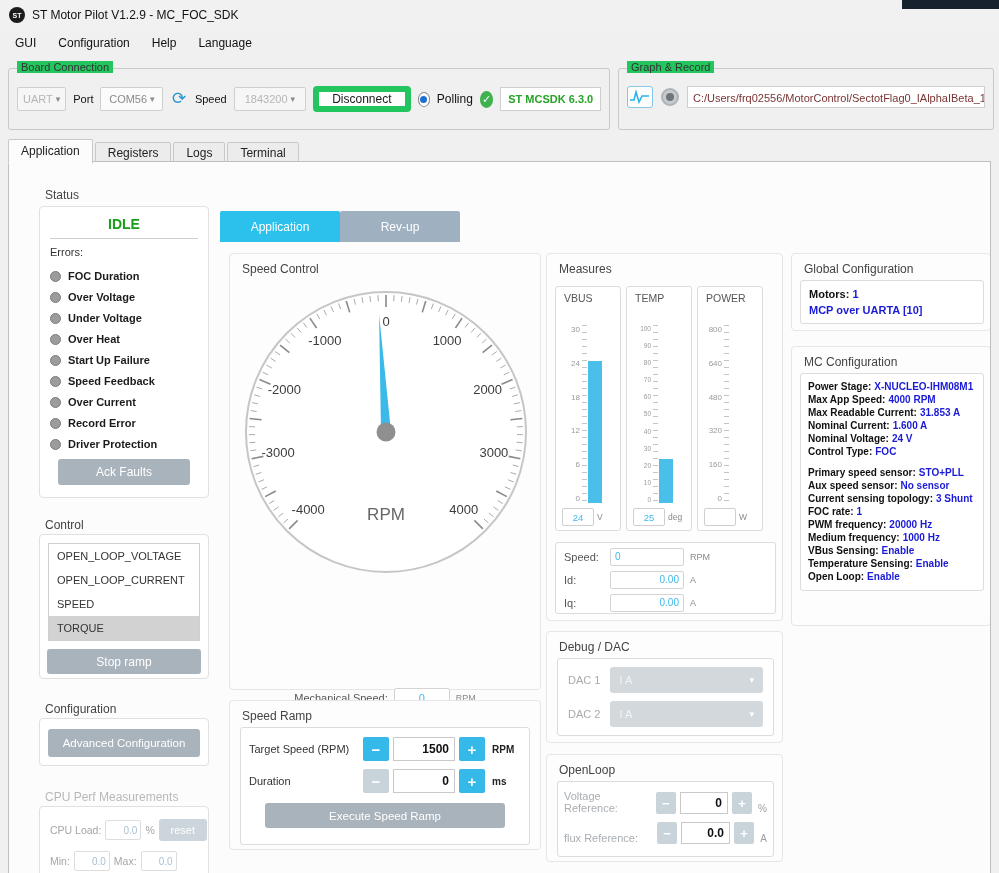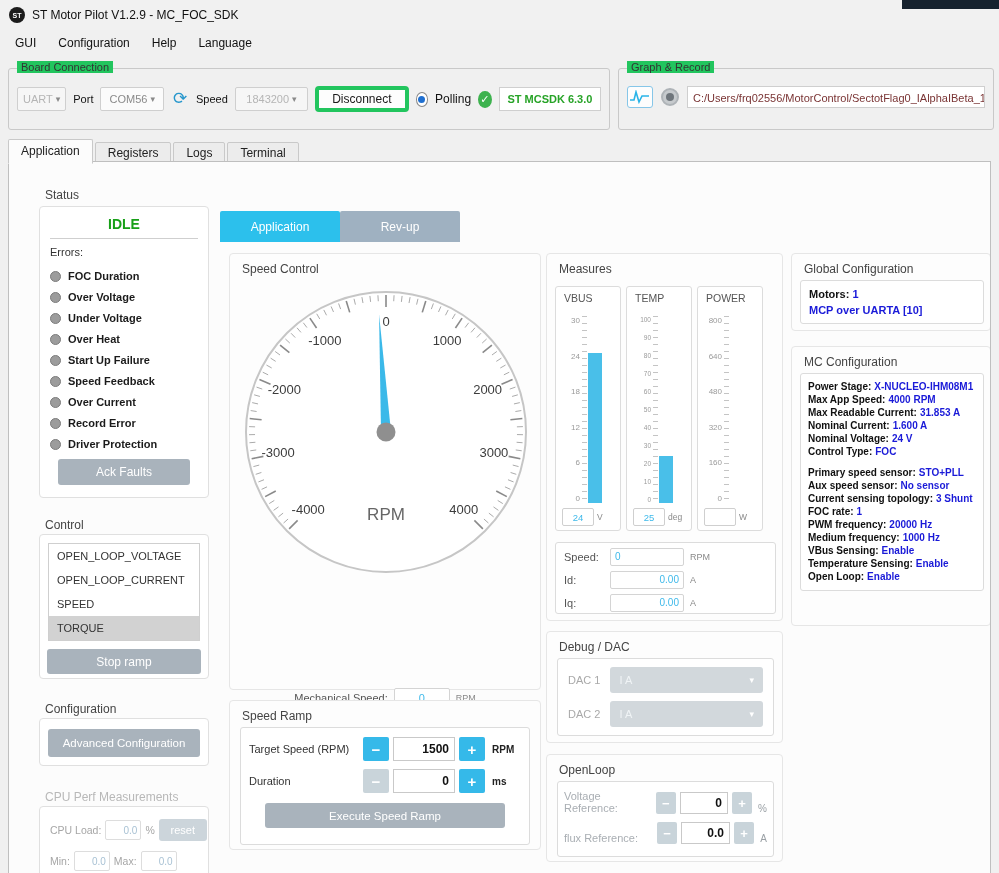--- a/index.html
+++ b/index.html
@@ -15,21 +15,21 @@
   
   .gbx{position:absolute;border:1px solid #c9c9c9;border-radius:3px;background:#f0f0f0}
   .legend{position:absolute;top:-8px;left:8px;background:#22c55e;padding:0 4px;font-size:11px;color:#333}
   .gbx-row{display:flex;align-items:center;gap:7px;padding:17px 8px 0 8px}
   .combo{display:flex;align-items:center;justify-content:center;background:#f6f6f6;border:1px solid #cfcfcf;border-radius:2px;height:24px;padding:0 5px;font-size:11px;box-sizing:border-box}
   .combo .chev{color:#8a8a8a;font-size:9px;margin-left:3px}
   .combo.dis{color:#b5b5b5}
   .combo.semidis{color:#8a8a8a;background:#fbfbfb}
   .lbl11{font-size:11px;color:#111}
   .refreshbtn{width:22px;height:22px;border:none;background:transparent;color:#2596cc;font-size:17px;line-height:22px;text-align:center;padding:0}
-  .btn-disconnect{height:26px;padding:0 13px;background:#fdfdfd;border:4px solid #22c55e;border-radius:4px;font-size:12px;color:#1a1a1a}
+  .btn-disconnect{height:26px;padding:0 13px;background:#fdfdfd;border:6px solid #22c55e;border-radius:4px;font-size:12px;color:#1a1a1a}
   .radio{width:13px;height:13px;border:1px solid #888;border-radius:50%;background:#fff;display:inline-flex;align-items:center;justify-content:center}
   .radio i{width:7px;height:7px;background:#1f6fd0;border-radius:50%}
   .check{width:17px;height:17px;background:#3db24e;border-radius:50%;color:#fff;font-size:11px;display:flex;align-items:center;justify-content:center}
   .fwbox{width:124px;height:22px;background:#fff;border:1px solid #cfcfcf;color:#27a327;font-weight:bold;font-size:11px;display:flex;align-items:center;justify-content:center}
   .graphbtn{width:26px;height:22px;background:#fdfdfd;border:1px solid #86c6e8;border-radius:3px;display:flex;align-items:center;justify-content:center;padding:0}
   .recbtn{width:18px;height:18px;border-radius:50%;background:#c6cacd;border:2px solid #aeb3b7;display:flex;align-items:center;justify-content:center;padding:0}
   .recbtn i{width:8px;height:8px;border-radius:50%;background:#6e757b}
   .pathbox{flex:1;height:22px;background:#fff;border:1px solid #cfcfcf;font-size:11px;color:#7a3434;line-height:22px;padding:0 5px;white-space:nowrap;overflow:hidden;box-sizing:border-box}
   
   .tabbar{position:absolute;left:8px;top:139px;display:flex;align-items:flex-end}
@@ -73,21 +73,21 @@
   
   .ramprow{display:flex;align-items:center;gap:4px;margin:0 8px;height:26px}
   .ramplbl{width:110px;font-size:11px;color:#333}
   .stepper{width:26px;height:24px;border:none;border-radius:2px;background:#35b9e9;color:#fff;font-size:15px;font-weight:bold;display:flex;align-items:center;justify-content:center;padding:0}
   .stepper.dis{background:#c9d4da}
   .stepper.sm{width:22px;height:22px;font-size:13px}
   .numin{height:24px;border:1px solid #c9c9c9;background:#fff;font-weight:bold;font-size:12px;color:#111;display:flex;align-items:center;justify-content:flex-end;padding-right:5px;box-sizing:border-box}
   .runit{font-size:10px;color:#222;font-weight:bold;margin-left:3px}
   
   .vg{position:absolute;width:66px;height:245px;background:#fff;border:1px solid #dcdcdc;border-radius:3px;padding:5px 4px 4px 4px;box-sizing:border-box;display:flex;flex-direction:column}
-  .vg-title{font-size:10.5px;color:#555;margin:0 0 12px 4px}
+  .vg-title{font-size:10.5px;color:#555;margin:0 0 21px 4px}
   .vg-body{flex:1;display:flex}
   .vg-labels{width:20px;display:flex;flex-direction:column;justify-content:space-between;align-items:flex-end;font-size:8px;color:#9a9a9a;padding-right:2px}
   .vg-labels.dense{font-size:6.5px}
   .vg-ruler{width:5px;background:repeating-linear-gradient(to bottom,#c4c4c4 0 1px,transparent 1px 7px)}
   .vg-track{width:14px;position:relative;margin-left:1px}
   .vg-fill{position:absolute;bottom:0;left:0;right:0;background:#49bfe9}
   .vg-foot{display:flex;align-items:center;gap:3px;margin-top:5px;padding-left:2px}
   .vg-valuebox{width:30px;height:16px;border:1px solid #cfcfcf;border-radius:2px;font-size:9.5px;color:#3eb9ea;display:flex;align-items:center;justify-content:center}
   .vg-unit{font-size:8.5px;color:#8a8a8a}
   

